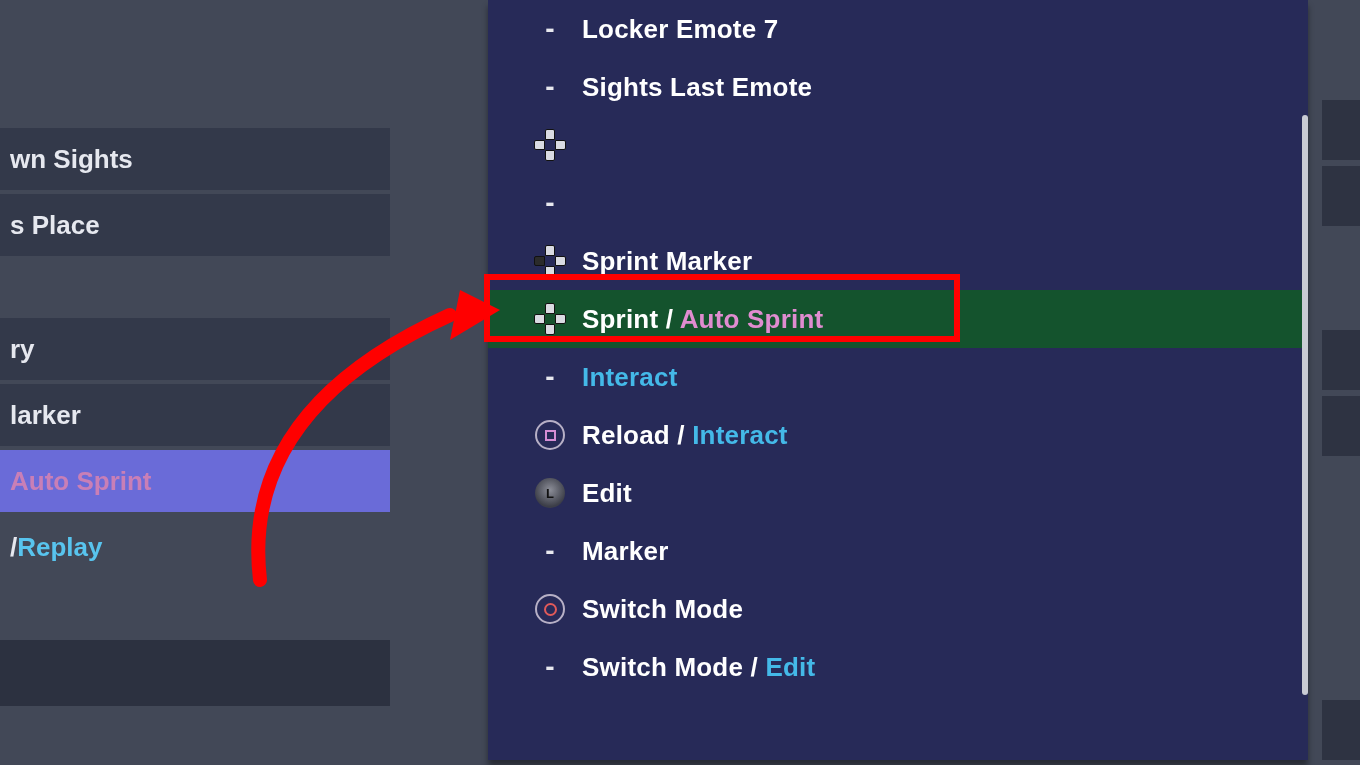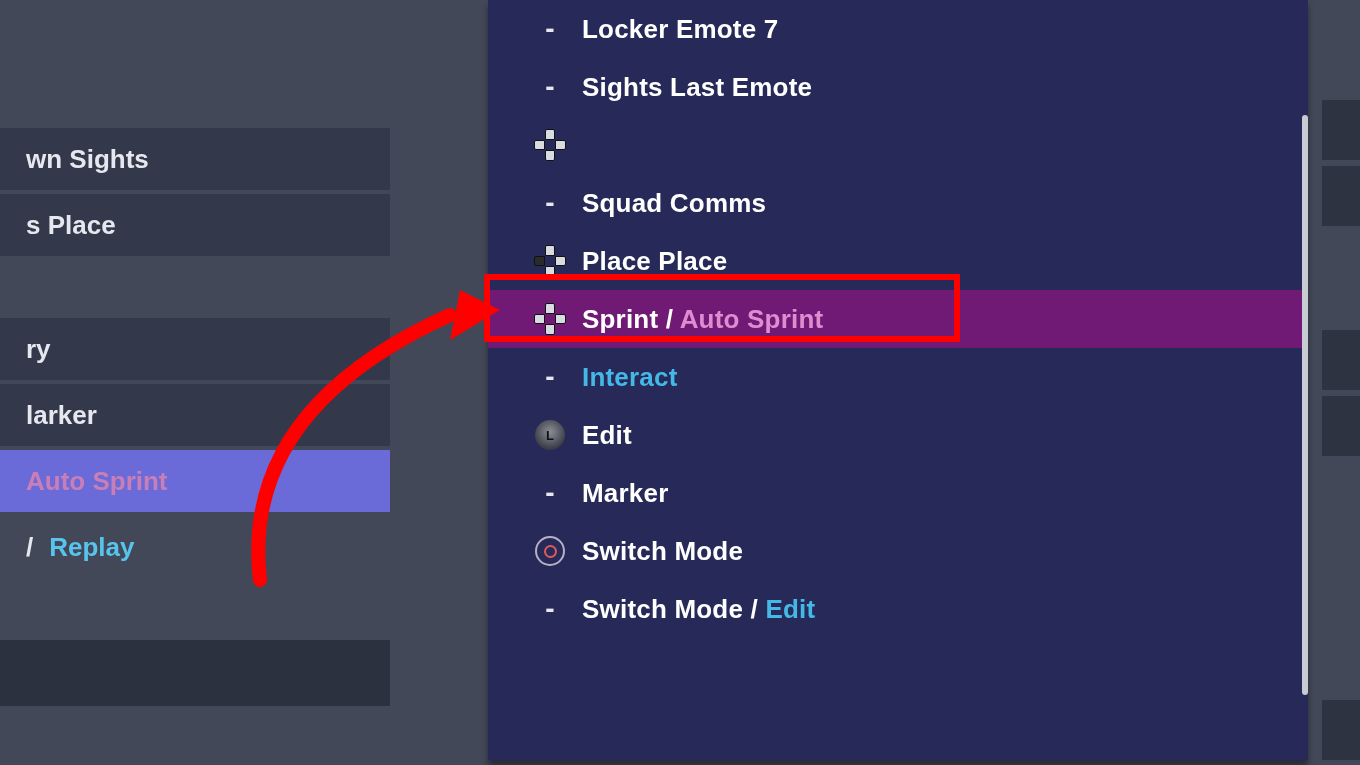--- a/index.html
+++ b/index.html
@@ -28,21 +28,21 @@
   padding-left: 90px;
   background: #33394a;
   margin-bottom: 4px;
   font-size: 26px;
   color: #e6e8ef;
 }
 .left-row.selected {
   background: #6a6bd8;
 }
 .left-spacer { height: 64px; }
-.left-txt { white-space: nowrap; margin-left: 16px; }
+.left-txt { white-space: nowrap; }
 .left-alt { color: #58c4ee; }
 .left-alt2 { color: #c97fb6; }
 
 
 .center-panel {
   position: absolute;
   left: 488px;
   top: 0;
   width: 820px;
   height: 760px;
@@ -52,21 +52,21 @@
 .row {
   display: flex;
   align-items: center;
   height: 58px;
   padding-left: 40px;
   font-size: 26px;
   color: #ffffff;
   position: relative;
 }
 .row.selected {
-  background: #701a75;
+  background: #14532d;
 }
 .icon-slot {
   width: 44px;
   display: flex;
   justify-content: center;
   align-items: center;
   margin-right: 10px;
   color: #e6e8ef;
   font-size: 26px;
   font-weight: 700;
@@ -217,48 +217,55 @@
       <span class="dpad dcenter">
         <span class="arm up"></span><span class="arm down"></span><span class="arm leftA"></span><span class="arm rightA"></span><span class="center"></span>
       </span>
     </span>
   </div>
 
   <div class="row">
     <span class="icon-slot">
         <span class="dash">-</span>
       </span>
-    <span class="txt">Squad Comms</span>
   </div>
 
   <div class="row">
     <span class="icon-slot">
       <span class="dpad dleft">
         <span class="arm up"></span><span class="arm down"></span><span class="arm leftA"></span><span class="arm rightA"></span><span class="center"></span>
       </span>
     </span>
-    <span class="txt">Place Place</span>
+    <span class="txt">Sprint Marker</span>
   </div>
 
   <div class="row selected">
     <span class="icon-slot">
       <span class="dpad">
         <span class="arm up"></span><span class="arm down"></span><span class="arm leftA"></span><span class="arm rightA"></span><span class="center"></span>
       </span>
     </span>
     <span class="txt"><span>Sprint</span><span> / </span><span class="alt2">Auto Sprint</span></span>
   </div>
 
   <div class="row">
     <span class="icon-slot">
         <span class="dash">-</span>
       </span>
     <span class="txt"><span class="alt">Interact</span></span>
   </div>
 
+  <div class="row">
+    <span class="icon-slot">
+      <span class="sq-btn">
+          <span class="sq"></span>
+        </span>
+    </span>
+    <span class="txt"><span>Reload</span><span> / </span><span class="alt">Interact</span></span>
+  </div>
 
   <div class="row">
     <span class="icon-slot">
       <span class="stick">L</span>
     </span>
     <span class="txt">Edit</span>
   </div>
 
   <div class="row">
     <span class="icon-slot">

